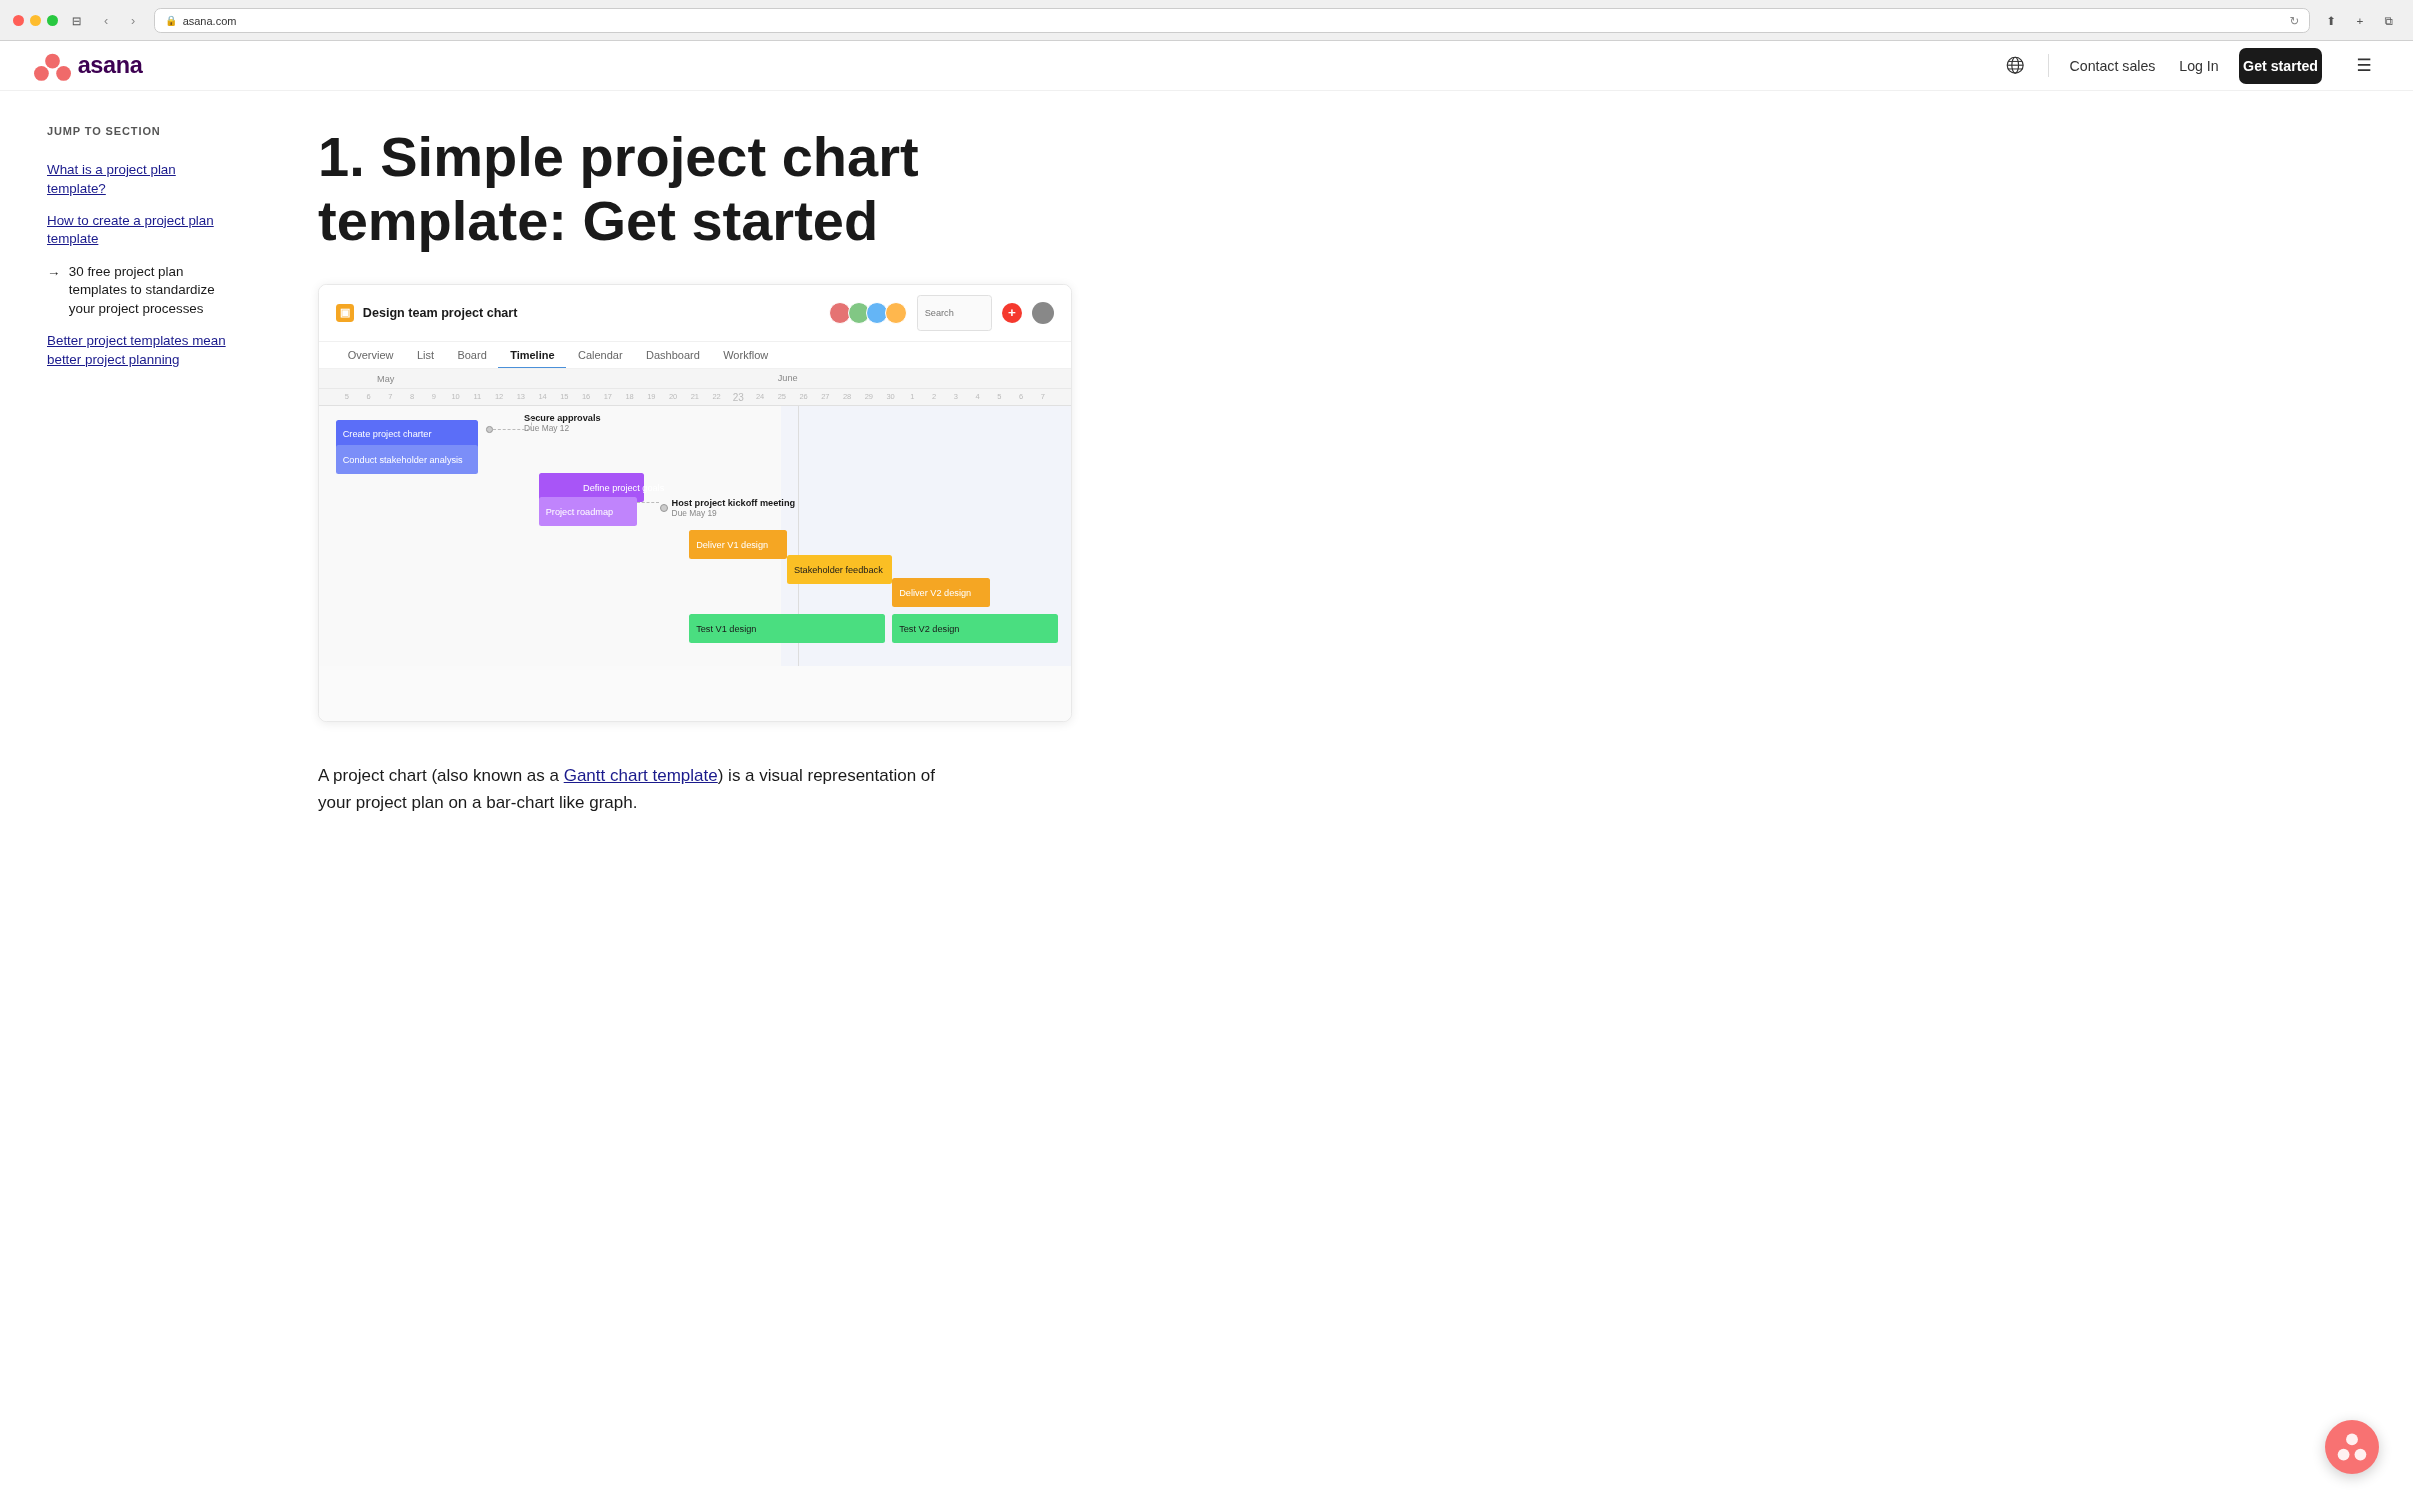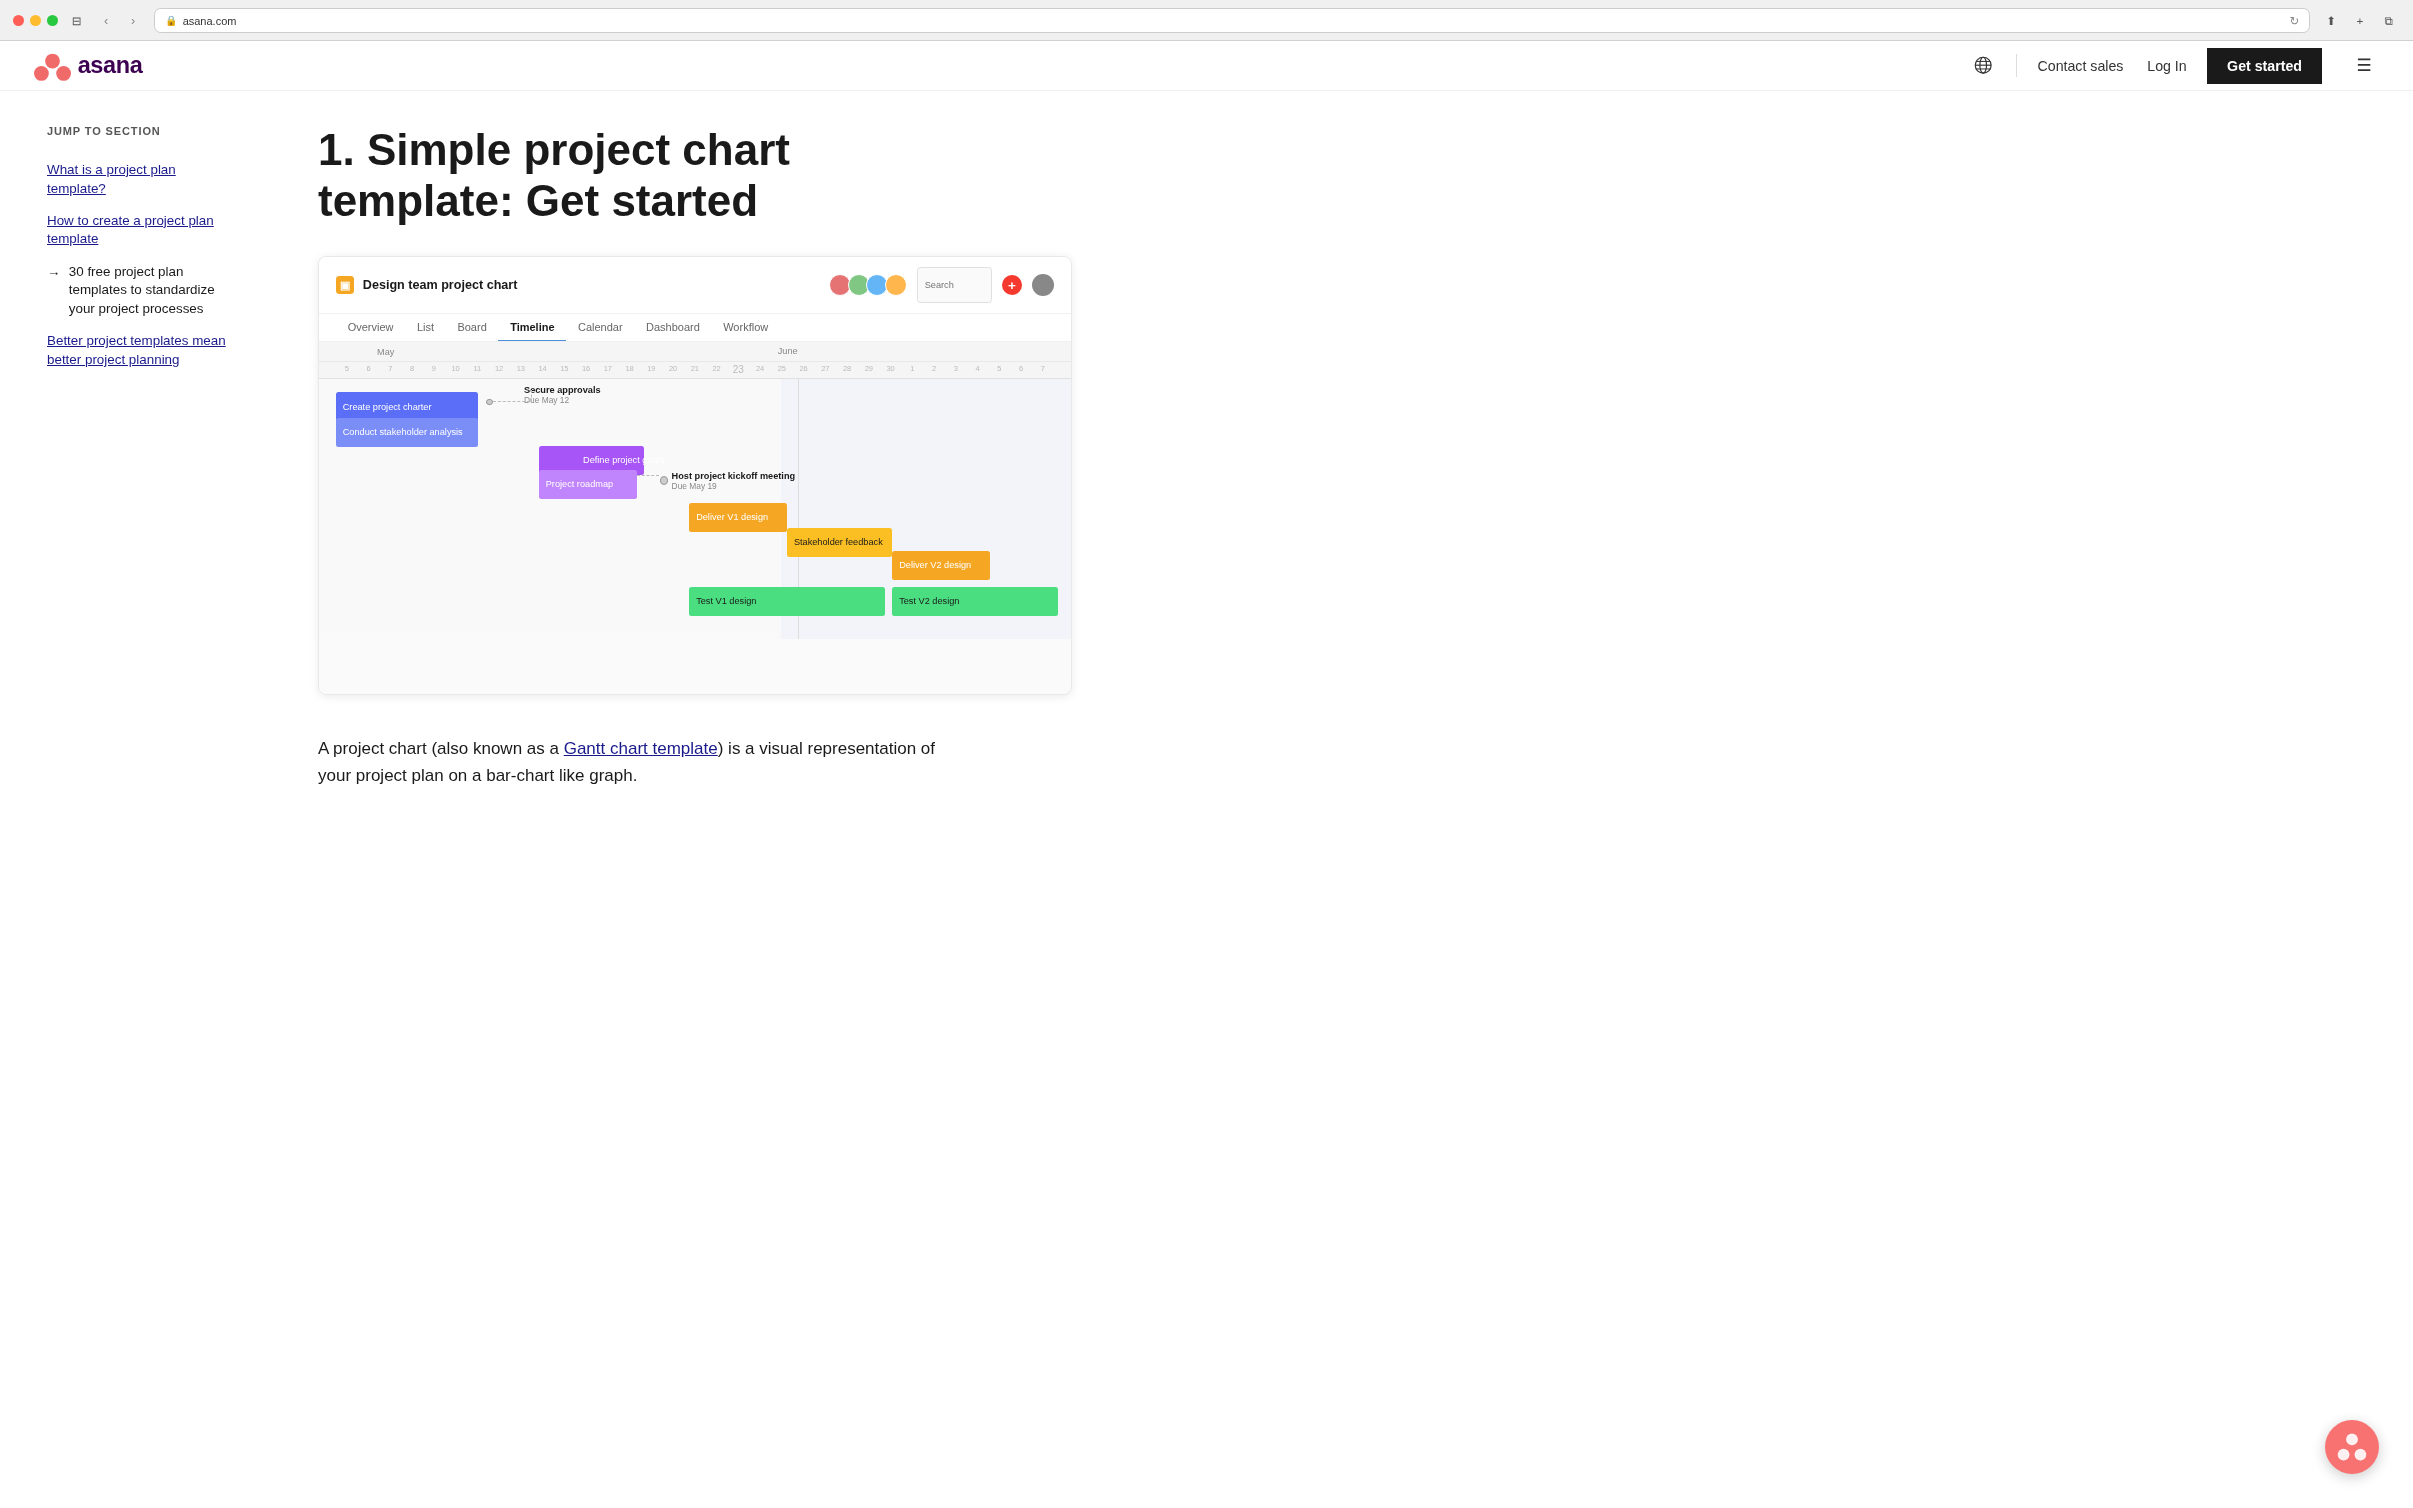--- a/index.html
+++ b/index.html
@@ -58,22 +58,22 @@
       color: #333; cursor: pointer; font-size: 17px;
     }
     .header-divider { width: 0.8px; height: 23.5px; background: #ddd; }
     .contact-sales-link {
       font-size: 14.2px; color: #333; text-decoration: none; cursor: pointer; padding: 0 3.4px;
     }
     .login-link {
       font-size: 14.2px; color: #333; text-decoration: none; cursor: pointer; padding: 0 3.4px;
     }
     .get-started-btn {
-      background: #1a1a1a; color: #fff; border: none; border-radius: 0;
-      padding: 10px 20px; font-size: 14.2px; font-weight: 600; cursor: pointer;
+      background: #1a1a1a; color: #fff; border: none; border-radius: 7px;
+      padding: 10px 4px; font-size: 14.2px; font-weight: 600; cursor: pointer;
       white-space: nowrap;
     }
     .hamburger-btn {
       width: 30px; height: 30px; display: flex; align-items: center; justify-content: center;
       cursor: pointer; font-size: 17px; color: #333; margin-left: 10px;
     }
 
     
     .content-area { display: flex; flex: 1; }
 
@@ -94,21 +94,21 @@
     .sidebar-link-active {
       display: flex; align-items: flex-start; gap: 8.4px;
       padding: 6.7px 0; color: #1a1a1a; font-size: 13.4px; line-height: 1.4; font-weight: 500;
     }
     .arrow-icon { font-size: 13.4px; margin-top: 0.8px; flex-shrink: 0; }
 
     
     .main-content { flex: 1; padding: 34px 67px 50px 50px; max-width: calc(100% - 268px); }
 
     .article-title {
-      font-size: 44px; font-weight: 700; color: #1a1a1a; line-height: 1.15;
+      font-size: 56px; font-weight: 700; color: #1a1a1a; line-height: 1.15;
       margin-bottom: 30px; max-width: 654px;
     }
 
     
     .chart-container {
       border: 0.8px solid #e8e8e8; border-radius: 8.4px; overflow: hidden;
       background: #fff; box-shadow: 0 1.7px 10px rgba(0,0,0,0.08);
       margin-bottom: 40px; max-width: 754px;
     }
     .chart-header {

